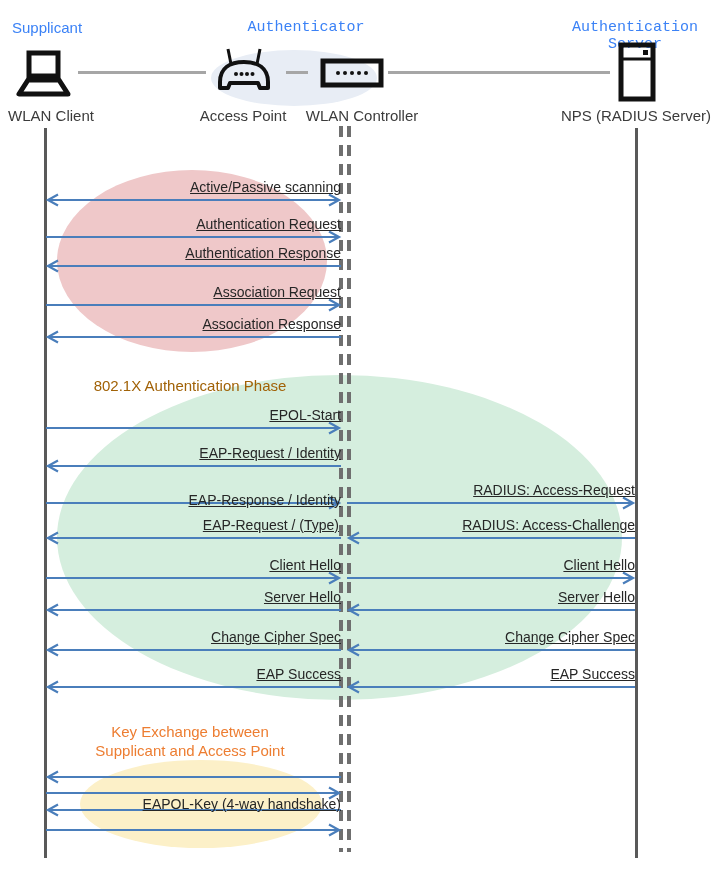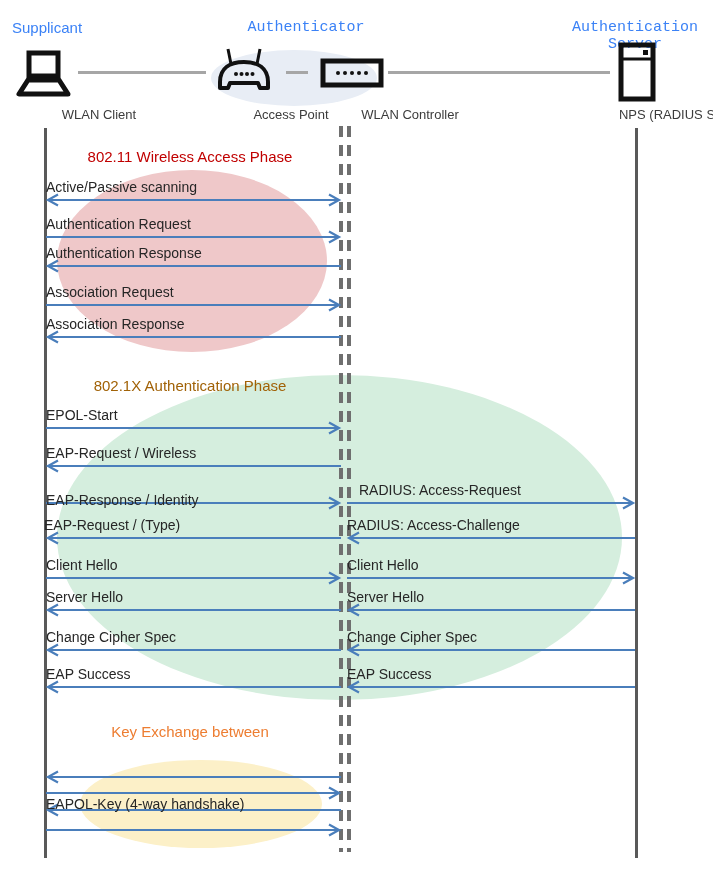--- a/index.html
+++ b/index.html
@@ -3,29 +3,29 @@
 <meta charset="utf-8">
 <style>
   html,body{margin:0;padding:0;background:#fff;}
   #canvas{
     position:relative;width:713px;height:875px;background:#ffffff;
     font-family:"Liberation Sans", sans-serif;color:#3b3b3b;overflow:hidden;
   }
   .ellipse{position:absolute;border-radius:50%;}
   .role-label{position:absolute;font-size:15px;color:#3b82f6;}
   .centered{text-align:center;font-family:Liberation Mono, monospace;}
-  .node-label{position:absolute;font-size:13px;color:#3b3b3b;text-align:center;padding-left:48px;}
+  .node-label{position:absolute;font-size:15px;color:#3b3b3b;text-align:center;}
   .phase-title{position:absolute;font-size:15px;text-align:center;line-height:19px;}
   .lifeline{position:absolute;width:3px;background:#595959;}
   .dashed-line{position:absolute;width:4px;
     background:repeating-linear-gradient(to bottom,#6f6f6f 0 11px,transparent 11px 19px);}
   .connector{position:absolute;height:3px;background:#a6a6a6;}
   .icon-box{position:absolute;}
   .msg-arrow{position:absolute;overflow:visible;}
-  .msg-label{position:absolute;font-size:14px;color:#262626;text-align:left;height:18px;line-height:18px;}
+  .msg-label{position:absolute;font-size:14px;color:#262626;text-align:right;height:18px;line-height:18px;text-decoration:underline;}
 </style>
 </head>
 <body>
 
 <div id="canvas">
 
   <div class="ellipse" style="left: 211px; top: 50px; width: 166px; height: 56px; background: rgb(232, 237, 245);"></div>
   <div class="ellipse" style="left: 57px; top: 170px; width: 270px; height: 182px; background: rgb(239, 200, 201);"></div>
   <div class="ellipse" style="left: 57px; top: 375px; width: 565px; height: 325px; background: rgb(213, 238, 222);"></div>
   <div class="ellipse" style="left: 80px; top: 760px; width: 242px; height: 88px; background: rgb(252, 240, 200);"></div>
@@ -76,24 +76,24 @@
   <div class="node-label" style="left:0px;top:107px;width:102px;">WLAN Client</div>
   <div class="node-label" style="left:183px;top:107px;width:120px;">Access Point</div>
   <div class="node-label" style="left:302px;top:107px;width:120px;">WLAN Controller</div>
   <div class="node-label" style="left:556px;top:107px;width:160px;">NPS (RADIUS Server)</div>
 
   <div class="lifeline" style="left:44px;top:128px;height:730px;"></div>
   <div class="dashed-line" style="left:339px;top:126px;height:726px;"></div>
   <div class="dashed-line" style="left:347px;top:126px;height:726px;"></div>
   <div class="lifeline" style="left:635px;top:128px;height:730px;"></div>
 
-  <div class="phase-title" style="left: 60px; top: 147px; width: 260px; color: rgb(192, 0, 0);">802.11 Wireless Access Phase</div>
   <div class="phase-title" style="left: 60px; top: 376px; width: 260px; color: #a16207;">802.1X Authentication Phase</div>
   <div class="phase-title" style="left: 60px; top: 722px; width: 260px; color: rgb(237, 125, 49);">
     <div>Key Exchange between</div>
+    <div>Supplicant and Access Point</div>
   </div>
 
   <div id="messages">
       <svg width="295" height="16" class="msg-arrow" style="left: 46px; top: 192px;">
         <line x1="3" x2="292" y1="8" y2="8" stroke="#4A7EBB" stroke-width="2.2"></line>
         <path d="M12 2.5 L2 8 L12 13.5" fill="none" stroke="#4A7EBB" stroke-width="2.2"></path>
         <path d="M283 2.5 L293 8 L283 13.5" fill="none" stroke="#4A7EBB" stroke-width="2.2"></path>
       </svg>
       <div class="msg-label" style="left: 46px; width: 295px; top: 178px;">Active/Passive scanning</div>
       <svg width="295" height="16" class="msg-arrow" style="left: 46px; top: 229px;">
@@ -118,31 +118,31 @@
       <div class="msg-label" style="left: 46px; width: 295px; top: 315px;">Association Response</div>
       <svg width="295" height="16" class="msg-arrow" style="left: 46px; top: 420px;">
         <line x1="0" x2="292" y1="8" y2="8" stroke="#4A7EBB" stroke-width="2.2"></line>
         <path d="M283 2.5 L293 8 L283 13.5" fill="none" stroke="#4A7EBB" stroke-width="2.2"></path>
       </svg>
       <div class="msg-label" style="left: 46px; width: 295px; top: 406px;">EPOL-Start</div>
       <svg width="295" height="16" class="msg-arrow" style="left: 46px; top: 458px;">
         <line x1="3" x2="295" y1="8" y2="8" stroke="#4A7EBB" stroke-width="2.2"></line>
         <path d="M12 2.5 L2 8 L12 13.5" fill="none" stroke="#4A7EBB" stroke-width="2.2"></path>
       </svg>
-      <div class="msg-label" style="left: 46px; width: 295px; top: 444px;">EAP-Request / Wireless</div>
+      <div class="msg-label" style="left: 46px; width: 295px; top: 444px;">EAP-Request / Identity</div>
       <svg width="295" height="16" class="msg-arrow" style="left: 46px; top: 495px;">
         <line x1="0" x2="292" y1="8" y2="8" stroke="#4A7EBB" stroke-width="2.2"></line>
         <path d="M283 2.5 L293 8 L283 13.5" fill="none" stroke="#4A7EBB" stroke-width="2.2"></path>
       </svg>
       <div class="msg-label" style="left: 46px; width: 295px; top: 491px;">EAP-Response / Identity</div>
       <svg width="288" height="16" class="msg-arrow" style="left: 347px; top: 495px;">
         <line x1="0" x2="285" y1="8" y2="8" stroke="#4A7EBB" stroke-width="2.2"></line>
         <path d="M276 2.5 L286 8 L276 13.5" fill="none" stroke="#4A7EBB" stroke-width="2.2"></path>
       </svg>
-      <div class="msg-label" style="left: 347px; width: 288px; top: 481px; margin-left: 12px;">RADIUS: Access-Request</div>
+      <div class="msg-label" style="left: 347px; width: 288px; top: 481px;">RADIUS: Access-Request</div>
       <svg width="295" height="16" class="msg-arrow" style="left: 46px; top: 530px;">
         <line x1="3" x2="295" y1="8" y2="8" stroke="#4A7EBB" stroke-width="2.2"></line>
         <path d="M12 2.5 L2 8 L12 13.5" fill="none" stroke="#4A7EBB" stroke-width="2.2"></path>
       </svg>
       <div class="msg-label" style="left: 44px; width: 295px; top: 516px;">EAP-Request / (Type)</div>
       <svg width="288" height="16" class="msg-arrow" style="left: 347px; top: 530px;">
         <line x1="3" x2="288" y1="8" y2="8" stroke="#4A7EBB" stroke-width="2.2"></line>
         <path d="M12 2.5 L2 8 L12 13.5" fill="none" stroke="#4A7EBB" stroke-width="2.2"></path>
       </svg>
       <div class="msg-label" style="left: 347px; width: 288px; top: 516px;">RADIUS: Access-Challenge</div>

